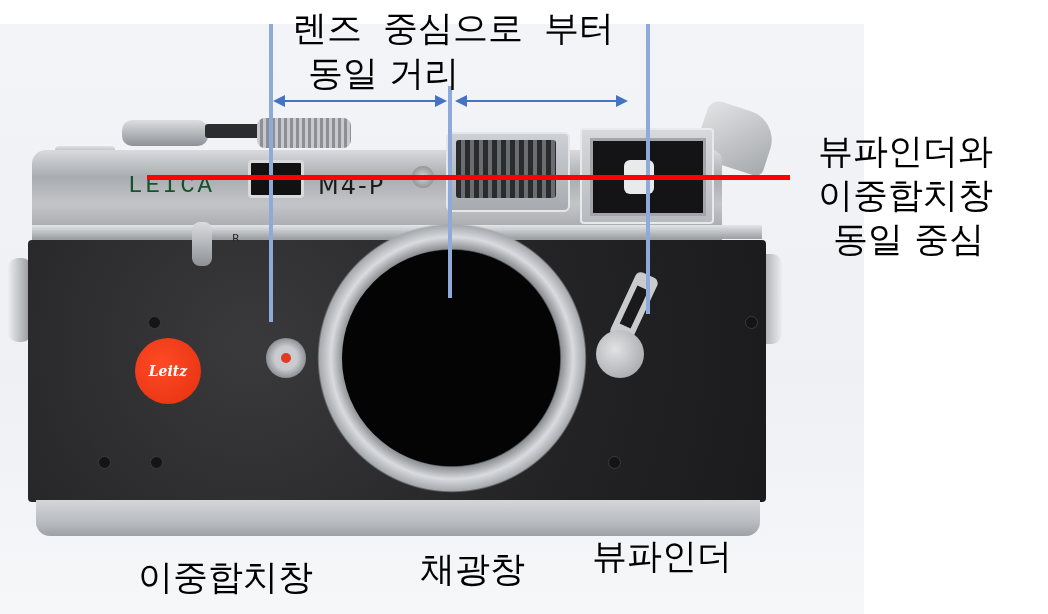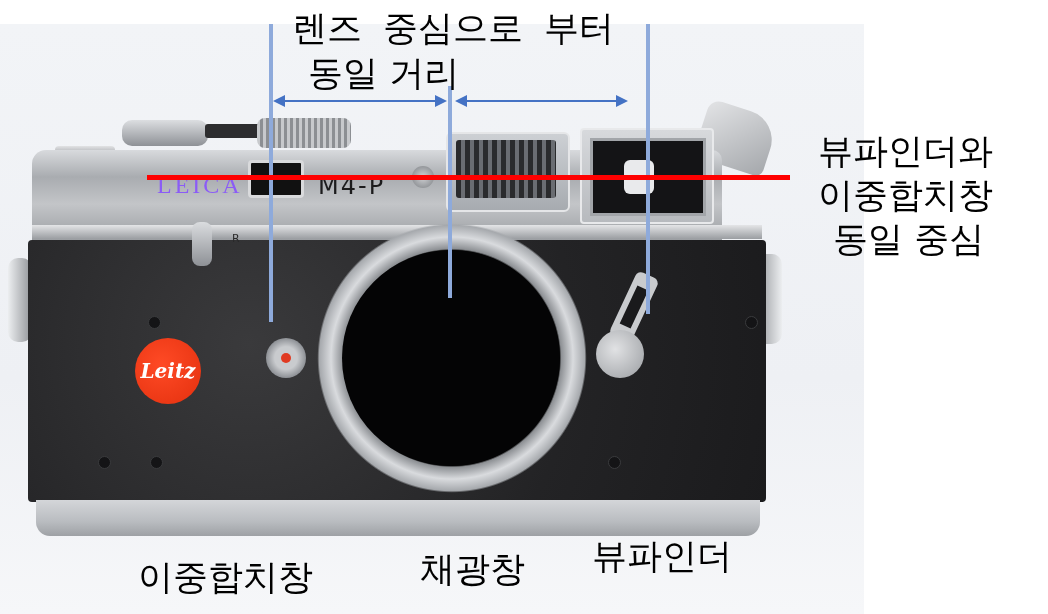--- a/index.html
+++ b/index.html
@@ -8,35 +8,35 @@
   .abs{position:absolute;}
   
   .top-plate{left:32px;top:150px;width:690px;height:90px;border-radius:14px 10px 0 0;background:linear-gradient(180deg,#d8dadd 0%,#a9acb0 30%,#c3c5c8 60%,#9c9fa3 100%);}
   .plate-ridge{left:32px;top:225px;width:730px;height:14px;background:linear-gradient(180deg,#e4e5e7,#9a9da1);}
   .leather{left:28px;top:240px;width:738px;height:262px;background:radial-gradient(circle at 30% 40%,#3a3a3c 0%,#232325 60%,#1b1b1d 100%);border-radius:4px;}
   .base{left:36px;top:500px;width:724px;height:36px;background:linear-gradient(180deg,#d4d6d9,#b9bcc0 60%,#9ea1a5);border-radius:0 0 14px 14px;}
   .dial{left:122px;top:120px;width:86px;height:26px;border-radius:10px;background:linear-gradient(180deg,#dcdee1,#8e9196);}
   .dial2{left:55px;top:146px;width:60px;height:10px;border-radius:4px;background:linear-gradient(180deg,#e1e2e4,#9a9da1);}
   .knurl{left:257px;top:118px;width:94px;height:30px;border-radius:8px;background:repeating-linear-gradient(90deg,#c7c9cc 0 3px,#8c8f93 3px 6px);}
   .lever{left:205px;top:124px;width:55px;height:14px;background:#2d2d2f;border-radius:3px;}
-  .leica-text{left:128px;top:172px;font-size:24px;letter-spacing:3px;color:#8b5cf6;font-family:Liberation Serif, serif;margin-left:29px;}
+  .leica-text{left:128px;top:172px;font-size:24px;letter-spacing:3px;color:#14532d;font-family:Liberation Mono, monospace;}
   .model-text{left:318px;top:172px;font-size:24px;letter-spacing:2px;color:#1c1c1d;}
   .small-win{left:248px;top:160px;width:50px;height:32px;background:#111;border:3px solid #d9dadc;border-radius:4px;}
   .screw-top{left:412px;top:166px;width:22px;height:22px;border-radius:50%;background:radial-gradient(circle,#cfd1d4,#7c7f83);}
   .rf-window{left:446px;top:132px;width:120px;height:76px;border-radius:6px;background:linear-gradient(180deg,#cdd0d4,#a7abb0);border:2px solid #e5e6e8;}
   .rf-grill{left:456px;top:140px;width:100px;height:58px;background:repeating-linear-gradient(90deg,#2a2b2d 0 5px,#6a6d72 5px 9px);border-radius:3px;}
   .vf-frame{left:580px;top:128px;width:130px;height:92px;background:linear-gradient(180deg,#d7d9dc,#b7babe);border:2px solid #e8e9eb;border-radius:4px;}
   .vf-glass{left:590px;top:138px;width:110px;height:72px;background:#141416;border:3px solid #a2a5a9;}
   .vf-dot{left:624px;top:160px;width:30px;height:34px;background:#e9eaec;border-radius:6px;}
   .vf-cap{left:700px;top:108px;width:72px;height:60px;border-radius:12px 30px 8px 8px;background:linear-gradient(135deg,#e3e4e6,#a4a7ab);transform:rotate(18deg);}
   .lug-l{left:8px;top:258px;width:24px;height:84px;border-radius:10px;background:linear-gradient(90deg,#eceef0,#8f9296);}
   .lug-r{left:756px;top:254px;width:26px;height:90px;border-radius:10px;background:linear-gradient(90deg,#8f9296,#eceef0);}
   .mount-ring{left:312px;top:222px;width:280px;height:272px;border-radius:50%;background:radial-gradient(circle,#000 0 55%,#8d9094 56%,#d9dbde 62%,#a6a9ad 68%,transparent 69%);}
   .mount-inner{left:342px;top:250px;width:218px;height:216px;border-radius:50%;background:#040405;}
-  .leitz{left:135px;top:338px;width:66px;height:66px;border-radius:50%;background:radial-gradient(circle at 40% 40%,#ff4a25,#e3300e);color:#fff;font-family:"DejaVu Serif",serif;font-style:italic;font-weight:bold;font-size:20px;display:flex;align-items:center;justify-content:center;text-align:right;}
+  .leitz{left:135px;top:338px;width:66px;height:66px;border-radius:50%;background:radial-gradient(circle at 40% 40%,#ff4a25,#e3300e);color:#fff;font-family:"DejaVu Serif",serif;font-style:italic;font-weight:bold;font-size:14px;display:flex;align-items:center;justify-content:center;text-align:right;}
   .rf-button{left:266px;top:338px;width:40px;height:40px;border-radius:50%;background:radial-gradient(circle,#c9cbce 0 40%,#8e9196 70%);}
   .rf-button-dot{left:281px;top:353px;width:10px;height:10px;border-radius:50%;background:#e03a22;}
   .frame-lever{left:596px;top:330px;width:48px;height:48px;border-radius:50%;background:radial-gradient(circle at 40% 40%,#e1e2e4,#9a9da1);}
   .lever-arm{left:622px;top:272px;width:24px;height:70px;background:#c9cbce;border-radius:6px;transform:rotate(25deg);}
   .lever-arm-inner{left:628px;top:286px;width:12px;height:42px;background:#1a1a1c;transform:rotate(25deg);}
   .screw{width:11px;height:11px;border-radius:50%;background:#141416;border:1px solid #3a3b3d;}
   .r-mark{left:232px;top:232px;font-size:11px;color:#2a2a2a;}
   .release-btn{left:192px;top:222px;width:20px;height:44px;border-radius:8px;background:linear-gradient(180deg,#dadcdf,#8e9196);}
   
   .vline{position:absolute;width:4px;background:#8eaadb;}

